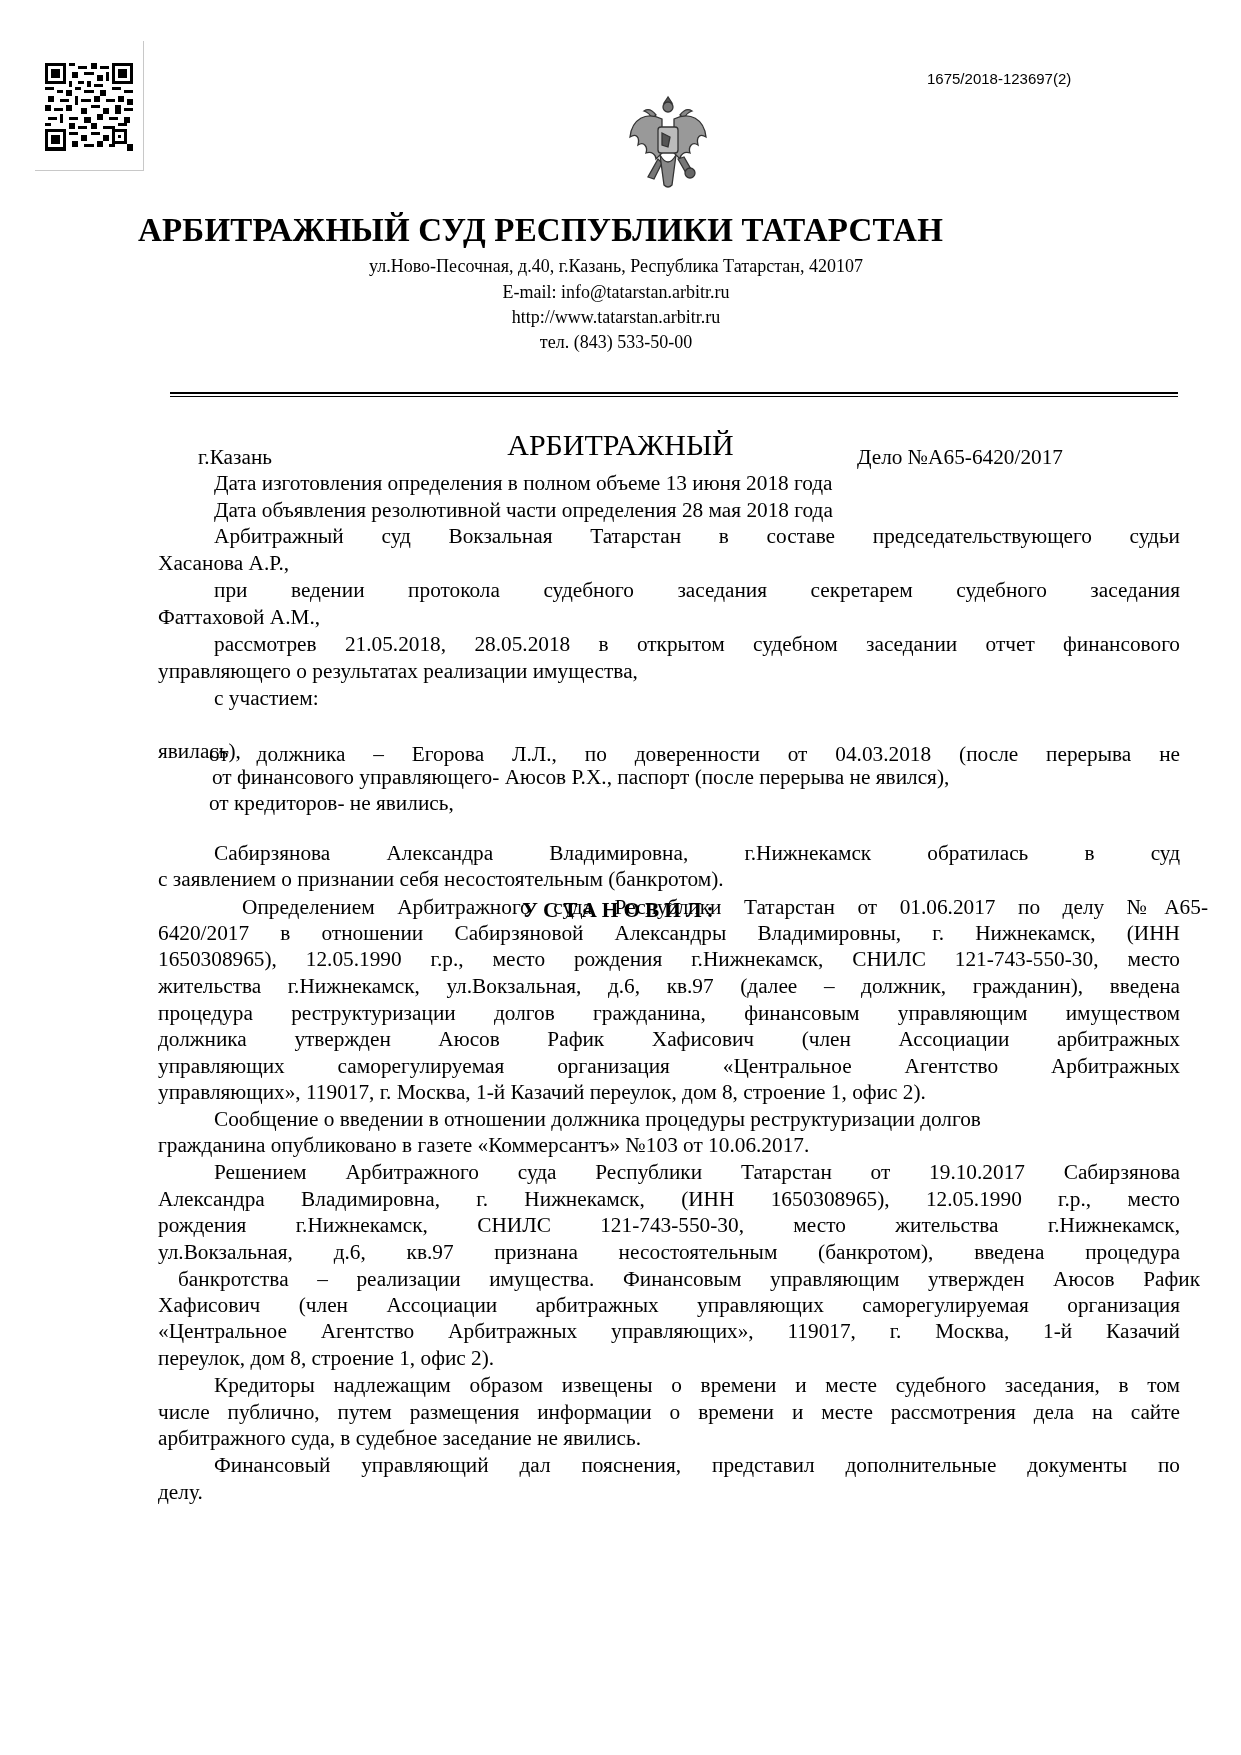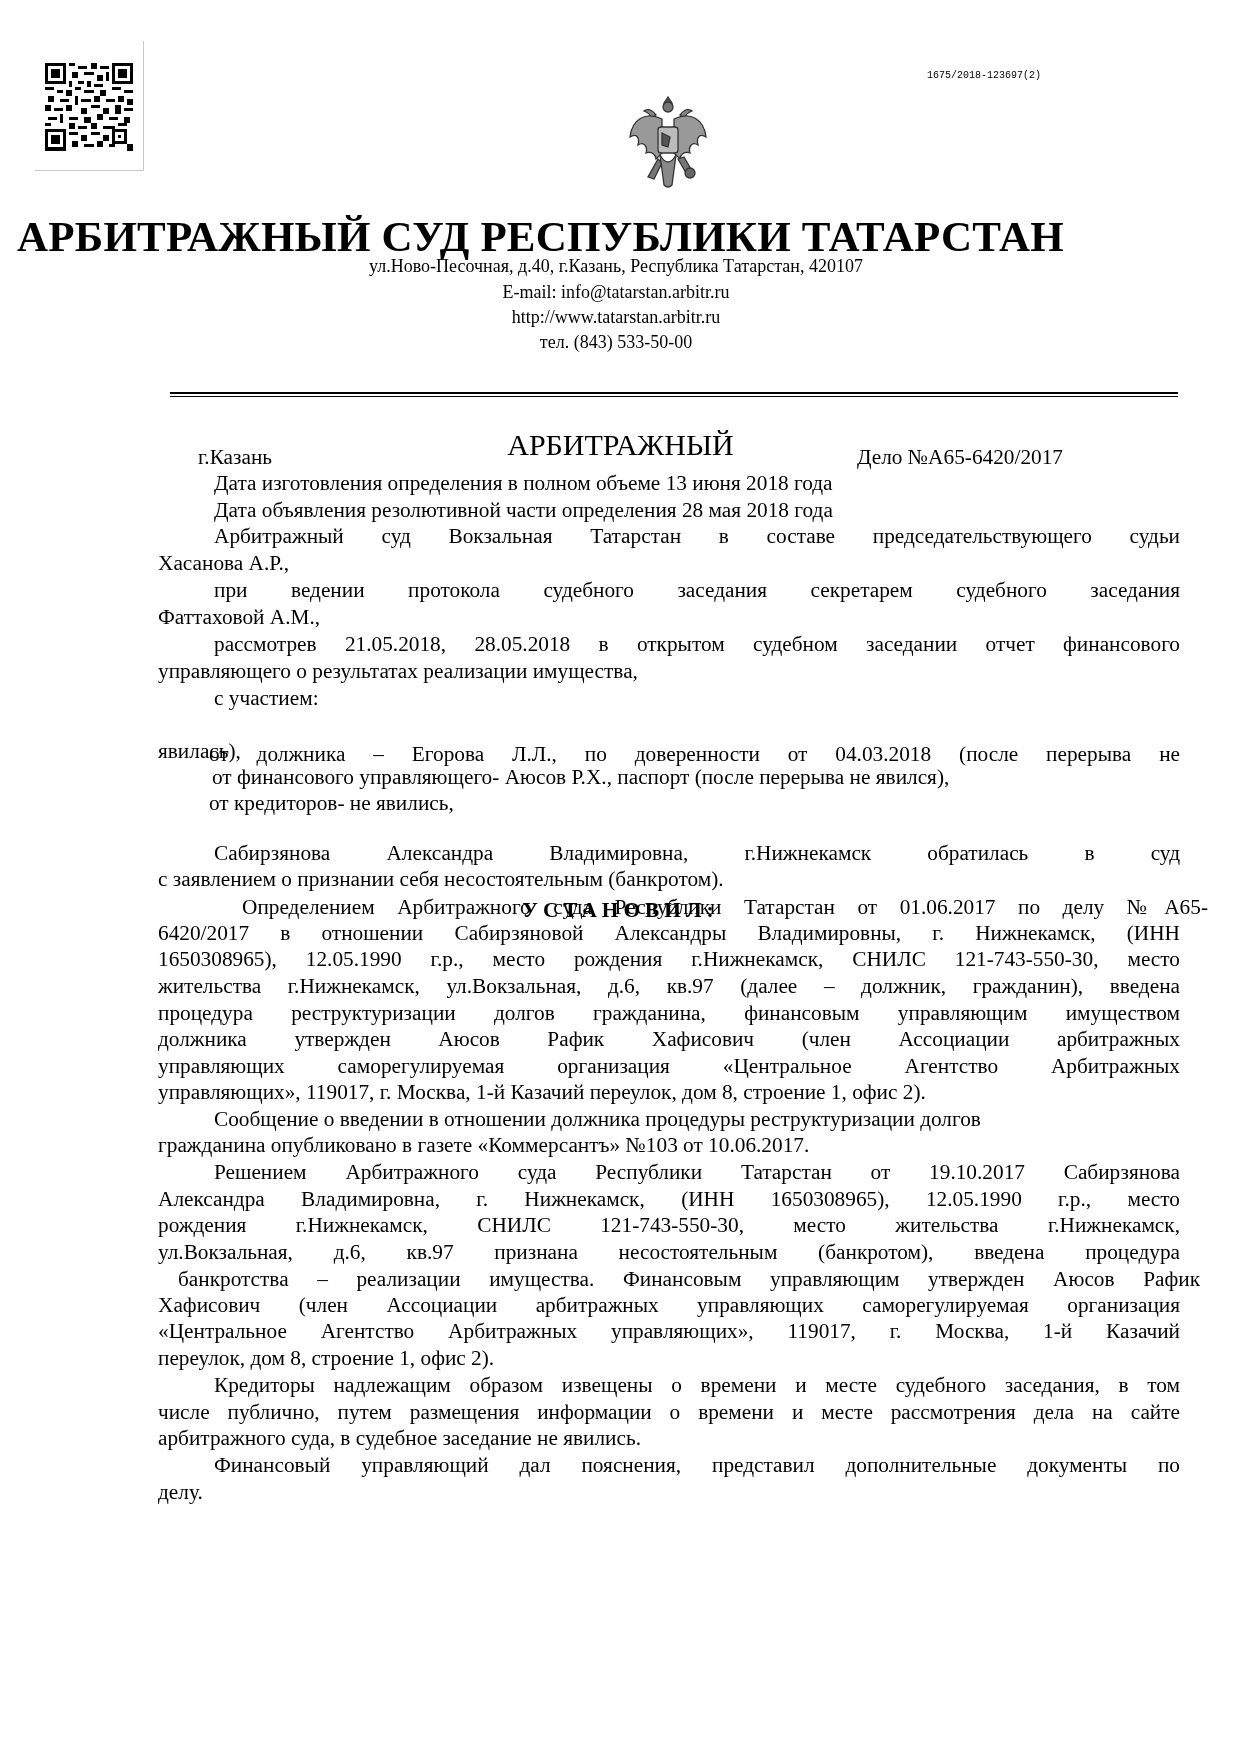--- a/index.html
+++ b/index.html
@@ -1,25 +1,25 @@
 <!DOCTYPE html>
 <html><head>
 <meta charset="utf-8">
 <style>
   html, body { margin: 0; padding: 0; background: #ffffff; }
   body { width: 1241px; height: 1755px; position: relative; overflow: hidden;
          font-family: "Liberation Serif", "DejaVu Serif", serif; color: #000; }
   .qr-frame { position: absolute; left: 35px; top: 41px; width: 108px; height: 129px;
               border-right: 1px solid #c8c8c8; border-bottom: 1px solid #c8c8c8; }
   .qr { position: absolute; left: 10px; top: 13px; width: 88px; height: 105px; }
-  .doc-number { position: absolute; left: 927px; top: 70px; font-family: Liberation Mono, monospace;
-                font-size: 10px; }
+  .doc-number { position: absolute; left: 927px; top: 70px; font-family: Liberation Sans, sans-serif;
+                font-size: 15px; }
   .emblem { position: absolute; left: 626px; top: 93px; width: 84px; height: 100px; }
   .court-title { position: absolute; left: 0; width: 1081px; top: 212px; text-align: center;
-                 font-size: 43px; font-weight: bold; letter-spacing: 0.2px; }
+                 font-size: 33px; font-weight: bold; letter-spacing: 0.2px; }
   .addr { position: absolute; left: 0; width: 1232px; text-align: center; font-size: 18px; }
   .rule { position: absolute; left: 170px; width: 1008px; top: 392px; height: 5px;
           border-top: 2px solid #000; border-bottom: 1.5px solid #000; box-sizing: border-box; }
   .doc-type { position: absolute; left: 0; width: 1241px; top: 428px; text-align: center; font-size: 30px; }
   .line { position: absolute; font-size: 21.3px; white-space: nowrap; line-height: 26px; }
   .just { position: absolute; font-size: 21.3px; line-height: 26px; text-align: justify;
           text-align-last: justify; white-space: nowrap; }
   .established { position: absolute; left: 0; width: 1241px; text-align: center; font-weight: bold;
                  font-size: 21.3px; letter-spacing: 5px; top: 898px; }
 </style>

